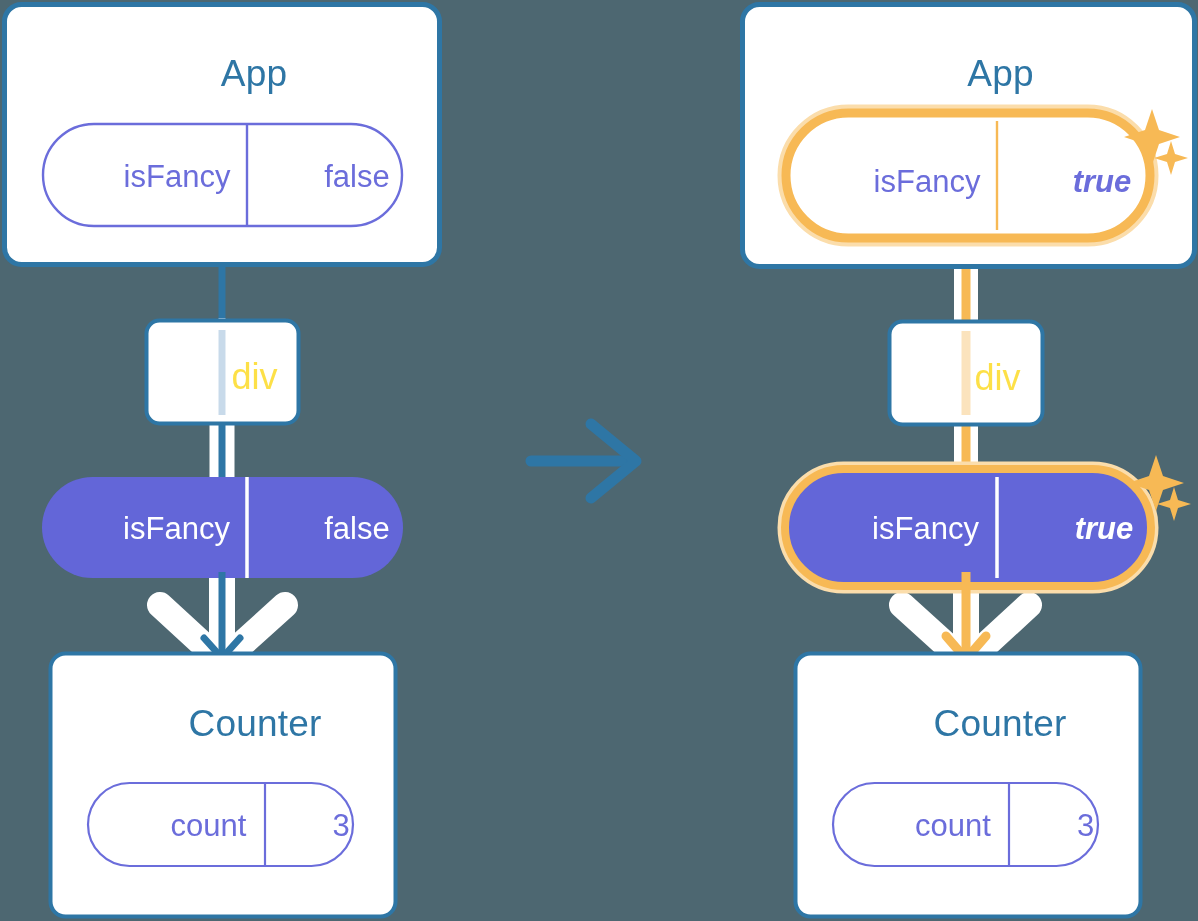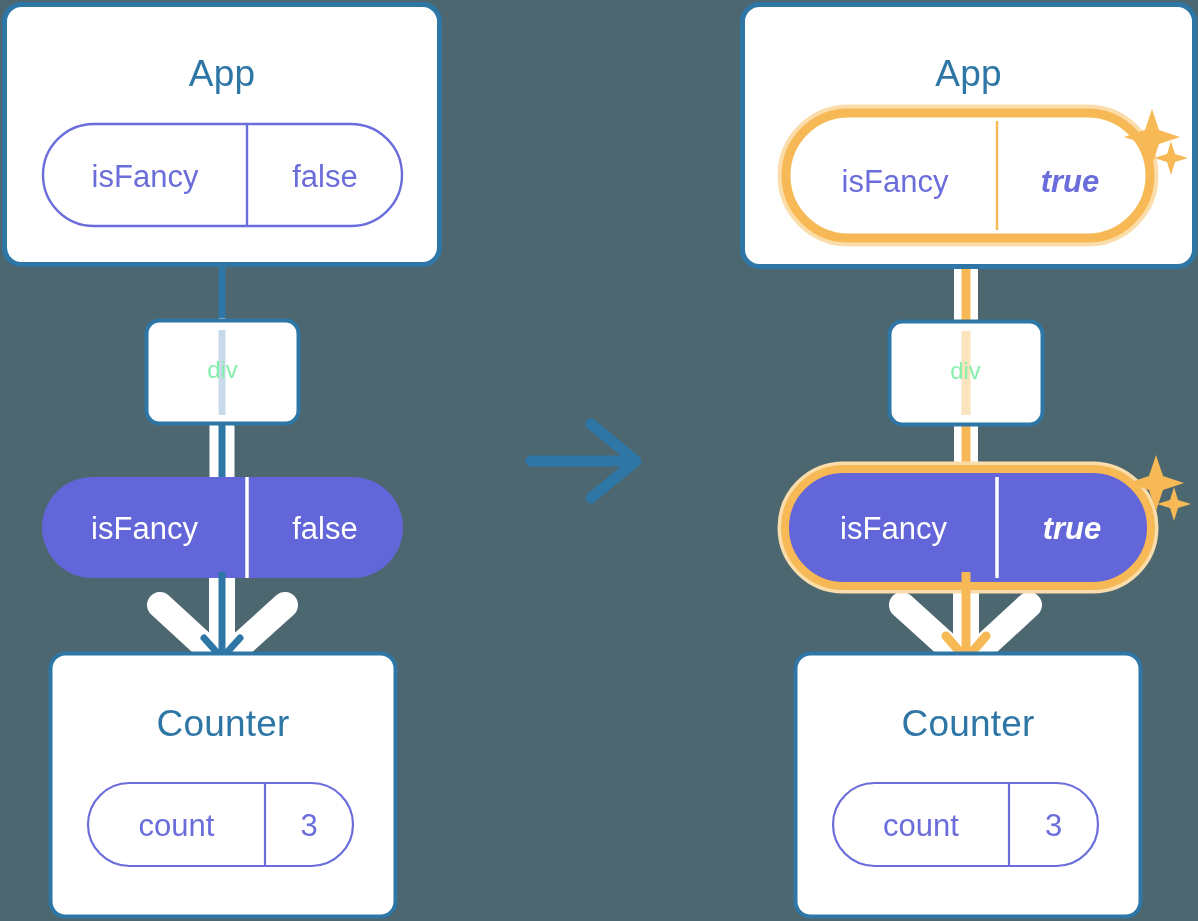--- a/index.html
+++ b/index.html
@@ -23,41 +23,42 @@
   #stage > svg {
     position: absolute;
     left: 0; top: 0;
     width: 1198px;
     height: 921px;
   }
   .lbl {
     position: absolute;
     white-space: nowrap;
     pointer-events: none;
+    margin-left: 32px;
   }
   .comp-title {
     color: #2e76a5;
     font-size: 37px;
     letter-spacing: 0.2px;
   }
   .pill-text-outline {
     color: #6b6ddb;
     font-size: 31px;
   }
   .pill-text-filled {
     color: #ffffff;
     font-size: 31px;
   }
   .pill-text-bold {
     font-weight: bold;
     font-style: italic;
   }
   .div-text {
-    color: #86efac;
-    font-size: 24px;
+    color: #fde047;
+    font-size: 36px;
   }
 </style>
 </head>
 <body>
 
 <div id="stage">
 
   <svg viewBox="0 0 1198 921" xmlns="http://www.w3.org/2000/svg">
 
     <line x1="222" y1="258" x2="222" y2="330" stroke="#2e76a5" stroke-width="7"></line>

